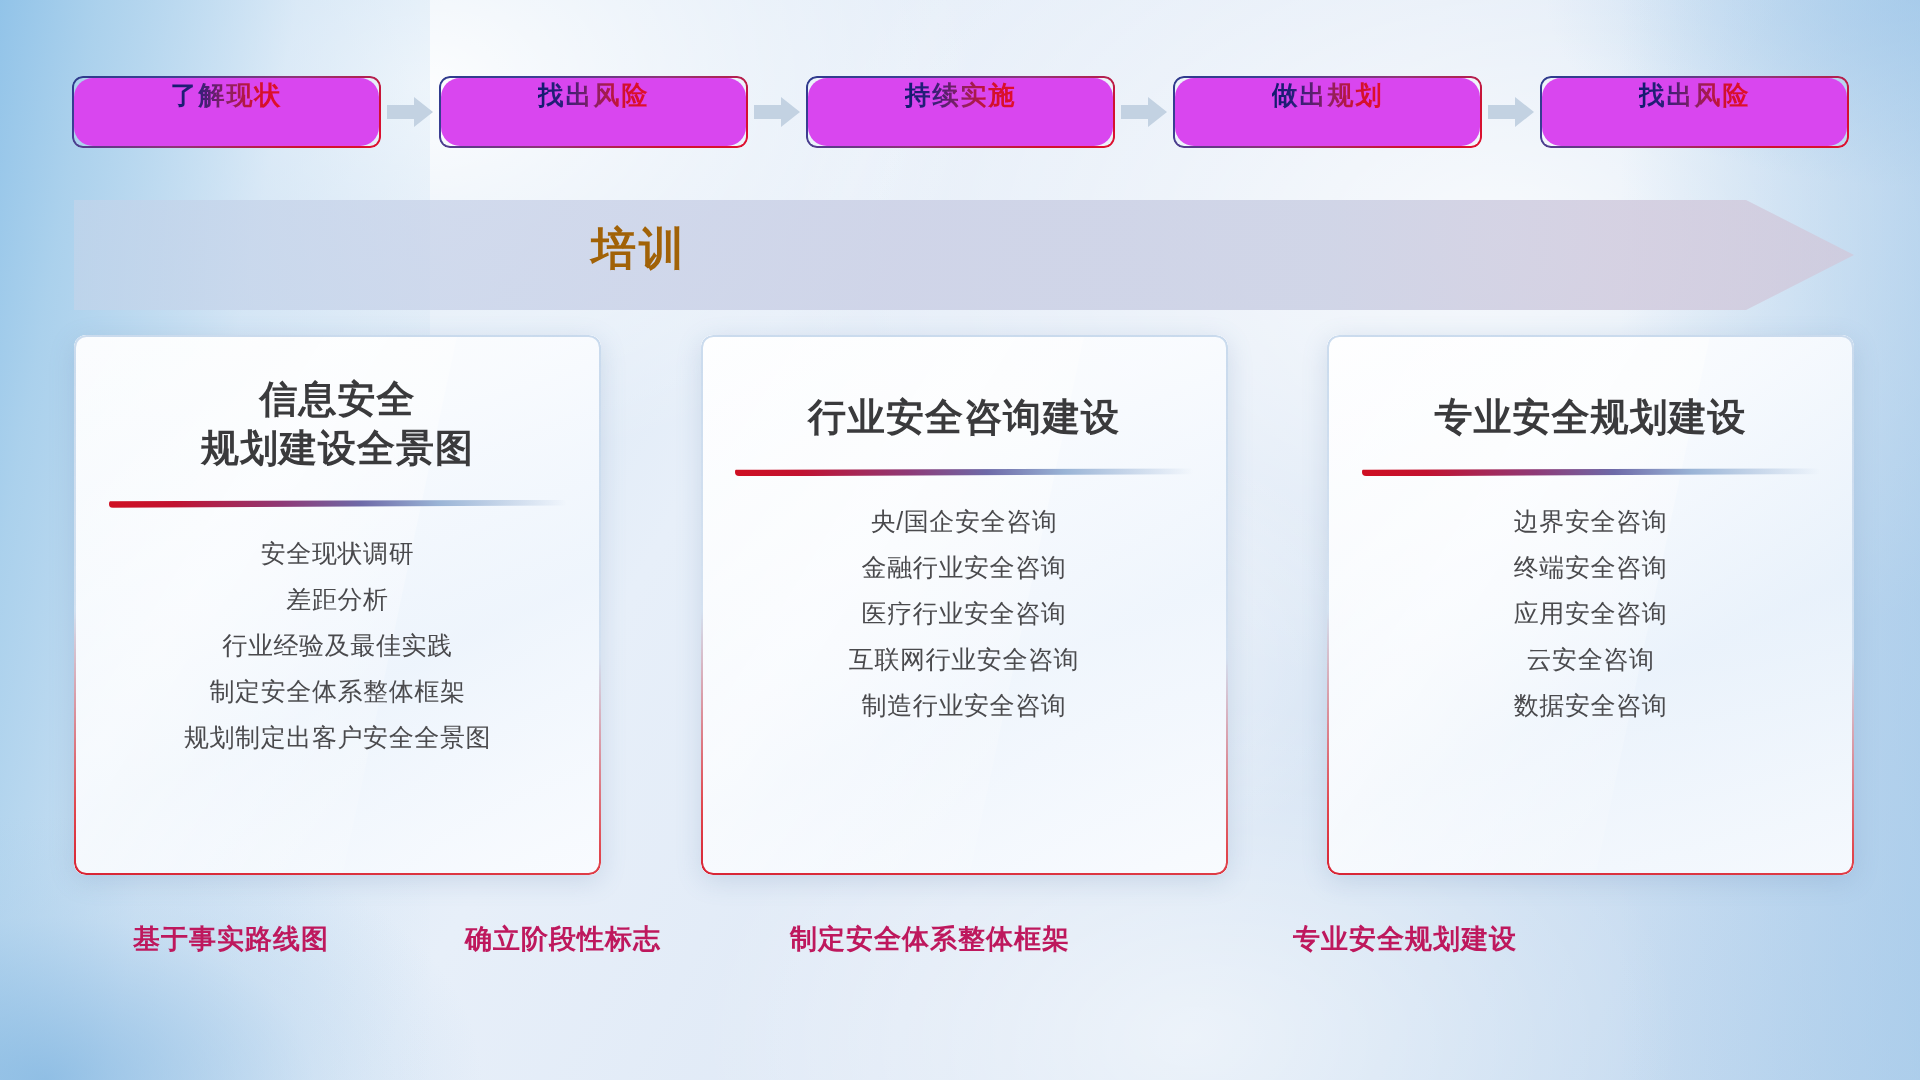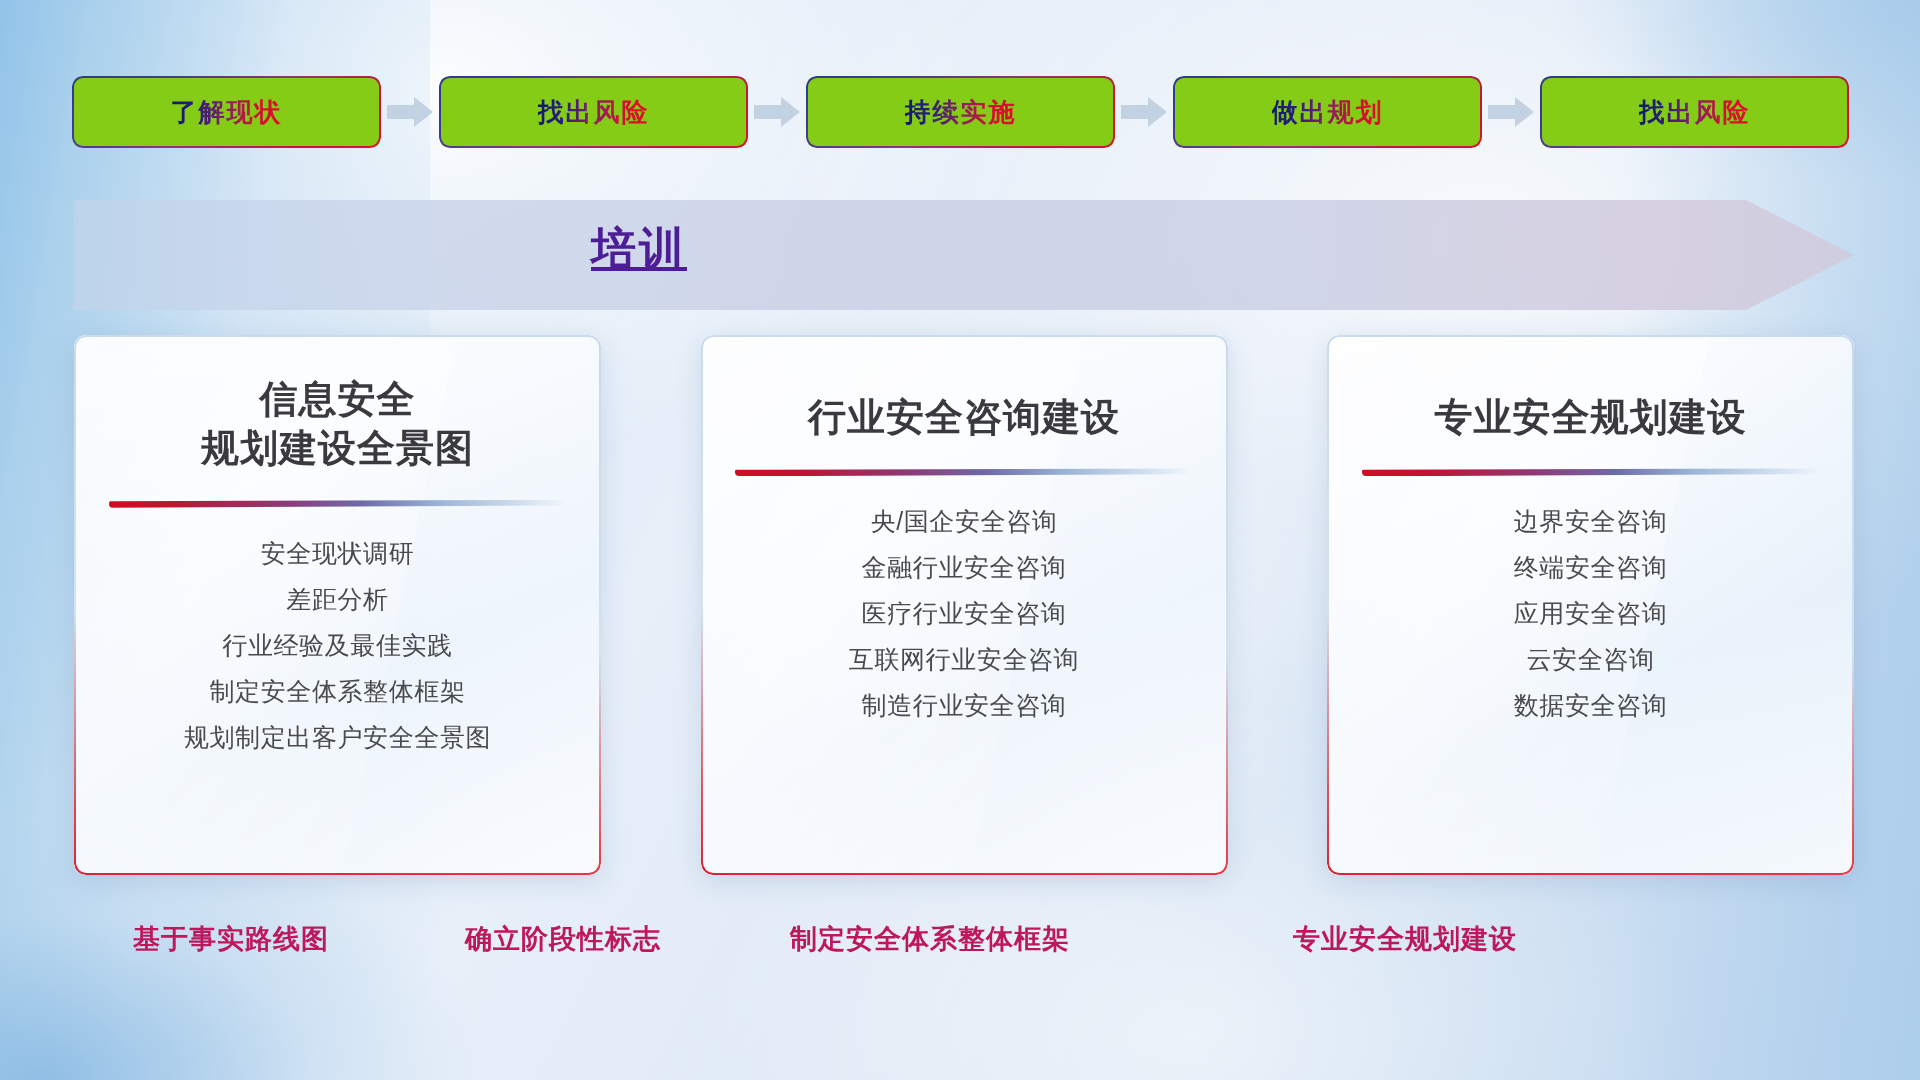--- a/index.html
+++ b/index.html
@@ -30,23 +30,23 @@
   #bg-mid-glow{position:absolute;left:620px;top:330px;width:900px;height:640px;
     background:radial-gradient(ellipse 450px 320px at 50% 50%, rgba(255,255,255,.55) 0%, rgba(255,255,255,0) 70%);}
 
   
   #stage{position:absolute;inset:0;}
 
   
   #step-row{position:absolute;left:74px;top:78px;width:1772px;height:68px;
     display:flex;align-items:center;}
   .step-box{
-    position:relative;flex:0 0 auto;width:305px;height:68px;border-radius:4px;
-    display:flex;align-items:center;justify-content:center;
-    background:#84cc16;
+    position:relative;flex:0 0 auto;width:305px;height:68px;border-radius:19px;
+    display:flex;align-items:flex-start;justify-content:center;
+    background:#d946ef;
   }
   .step-box::before{
     content:"";position:absolute;inset:-2px;border-radius:11px;padding:2px;
     background:linear-gradient(150deg,#2e3a8c 0%,#3b3f93 22%,#8e3479 52%,#cf1130 82%,#e0102f 100%);
     -webkit-mask:linear-gradient(#000 0 0) content-box,linear-gradient(#000 0 0);
     -webkit-mask-composite:xor;mask:linear-gradient(#000 0 0) content-box,linear-gradient(#000 0 0);
     mask-composite:exclude;pointer-events:none;
   }
   .step-label{
     position:relative;z-index:2;font-size:26px;font-weight:bold;letter-spacing:2px;
@@ -55,21 +55,21 @@
     -webkit-text-fill-color:transparent;
   }
   .step-arrow{flex:0 0 auto;width:62px;height:68px;display:flex;align-items:center;justify-content:center;}
   .step-arrow svg{display:block;}
 
   
   #banner{position:absolute;left:74px;top:200px;width:1780px;height:110px;}
   #banner-shape{position:absolute;inset:0;}
   #banner-title{position:absolute;left:0;top:0;width:1130px;height:98px;
     display:flex;align-items:center;justify-content:center;
-    font-size:45px;font-weight:bold;color:#4c1d95;letter-spacing:3px;text-decoration:underline;}
+    font-size:45px;font-weight:bold;color:#a16207;letter-spacing:3px;}
 
   
   #cards{position:absolute;left:74px;top:335px;width:1780px;height:540px;
     display:flex;justify-content:space-between;}
   .card{position:relative;width:527px;height:540px;border-radius:12px;overflow:hidden;
     background:linear-gradient(155deg,rgba(255,255,255,.94) 0%,rgba(250,252,255,.90) 30%,rgba(240,246,253,.86) 62%,rgba(250,252,255,.93) 100%);
     box-shadow:0 6px 26px rgba(90,125,170,.20);
   }
   .card::before{content:"";position:absolute;inset:0;border-radius:12px;padding:1.6px;
     background:linear-gradient(185deg,rgba(198,216,236,.95) 0%,rgba(205,220,238,.85) 55%,rgba(222,52,60,.90) 88%,rgba(214,25,42,.95) 100%);

